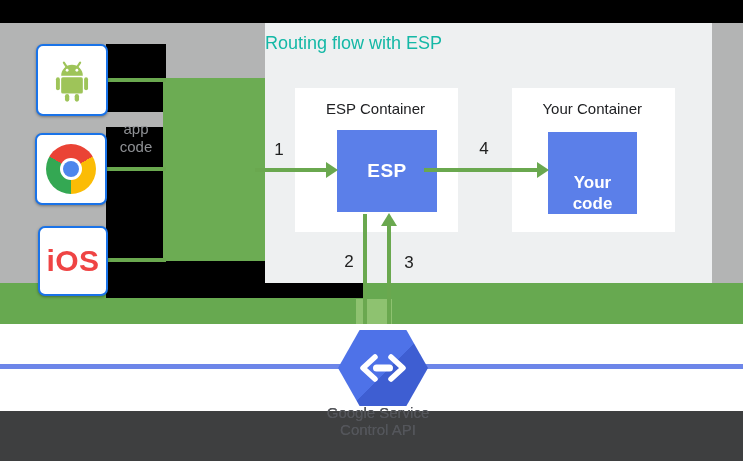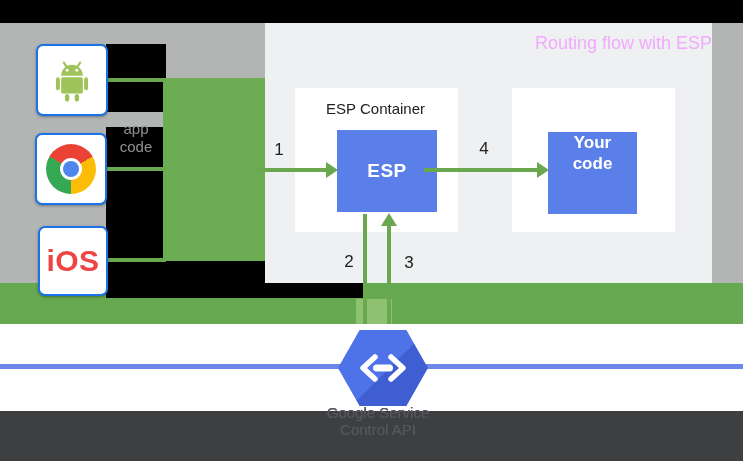--- a/index.html
+++ b/index.html
@@ -37,30 +37,30 @@
   .chrome-outer{width:50px;height:50px;border-radius:50%;
     background:conic-gradient(from 60deg,#fbbc05 0 120deg,#34a853 120deg 240deg,#ea4335 240deg 360deg);
     display:flex;align-items:center;justify-content:center;}
   .chrome-inner{width:22px;height:22px;border-radius:50%;background:#fff;
     display:flex;align-items:center;justify-content:center;}
   .chrome-core{width:16px;height:16px;border-radius:50%;background:#4e86ec;}
   
   .side-note{left:106px;top:120px;width:60px;text-align:center;color:#8e9094;
     font-size:15px;font-weight:400;line-height:18px;filter:blur(0.7px);}
   
-  .diagram-title{left:265px;top:33px;width:447px;text-align:right;
-    font-size:18px;color:#f0abfc;}
+  .diagram-title{left:265px;top:33px;width:447px;text-align:left;
+    font-size:18px;color:#14b8a6;}
   .container-box{background:#fff;width:163px;height:144px;top:88px;}
   .esp-container{left:295px;}
   .your-container{left:512px;}
   .container-title{width:130px;top:100px;text-align:right;font-size:15px;color:#202124;}
   .blue-box{background:#5b7fe9;color:#fff;font-weight:700;text-align:center;}
   .esp-box{left:337px;top:130px;width:100px;height:82px;font-size:19px;line-height:82px;letter-spacing:0.5px;}
   .your-code-box{left:548px;top:132px;width:89px;height:82px;font-size:17px;line-height:21px;
-    display:flex;flex-direction:column;align-items:center;justify-content:flex-start;}
+    display:flex;flex-direction:column;align-items:center;justify-content:flex-end;}
   
   .hline{height:4px;background:#6aa84f;z-index:12;}
   .vline{width:4px;background:#6aa84f;z-index:12;}
   .arrow1-line{left:255px;top:168px;width:71px;}
   .arrow1-head{left:326px;top:162px;width:0;height:0;z-index:12;
     border-top:8px solid transparent;border-bottom:8px solid transparent;border-left:12px solid #6aa84f;}
   .arrow4-line{left:424px;top:168px;width:113px;}
   .arrow4-head{left:537px;top:162px;width:0;height:0;z-index:12;
     border-top:8px solid transparent;border-bottom:8px solid transparent;border-left:12px solid #6aa84f;}
   .line2{left:363px;top:214px;height:110px;}
@@ -138,20 +138,21 @@
     <span class="ios-text">iOS</span>
   </div>
 
   <div class="abs diagram-title">Routing flow with ESP</div>
 
   <div class="abs container-box esp-container"></div>
   <div class="abs container-title" style="left:295px;">ESP Container</div>
   <div class="abs blue-box esp-box">ESP</div>
 
   <div class="abs container-box your-container"></div>
+  <div class="abs container-title" style="left:512px;">Your Container</div>
   <div class="abs blue-box your-code-box">
     <div>Your</div>
     <div>code</div>
   </div>
 
   <div class="abs hline arrow1-line"></div>
   <div class="abs arrow1-head"></div>
   <div class="abs step-label label-1">1</div>
 
   <div class="abs hline arrow4-line"></div>

